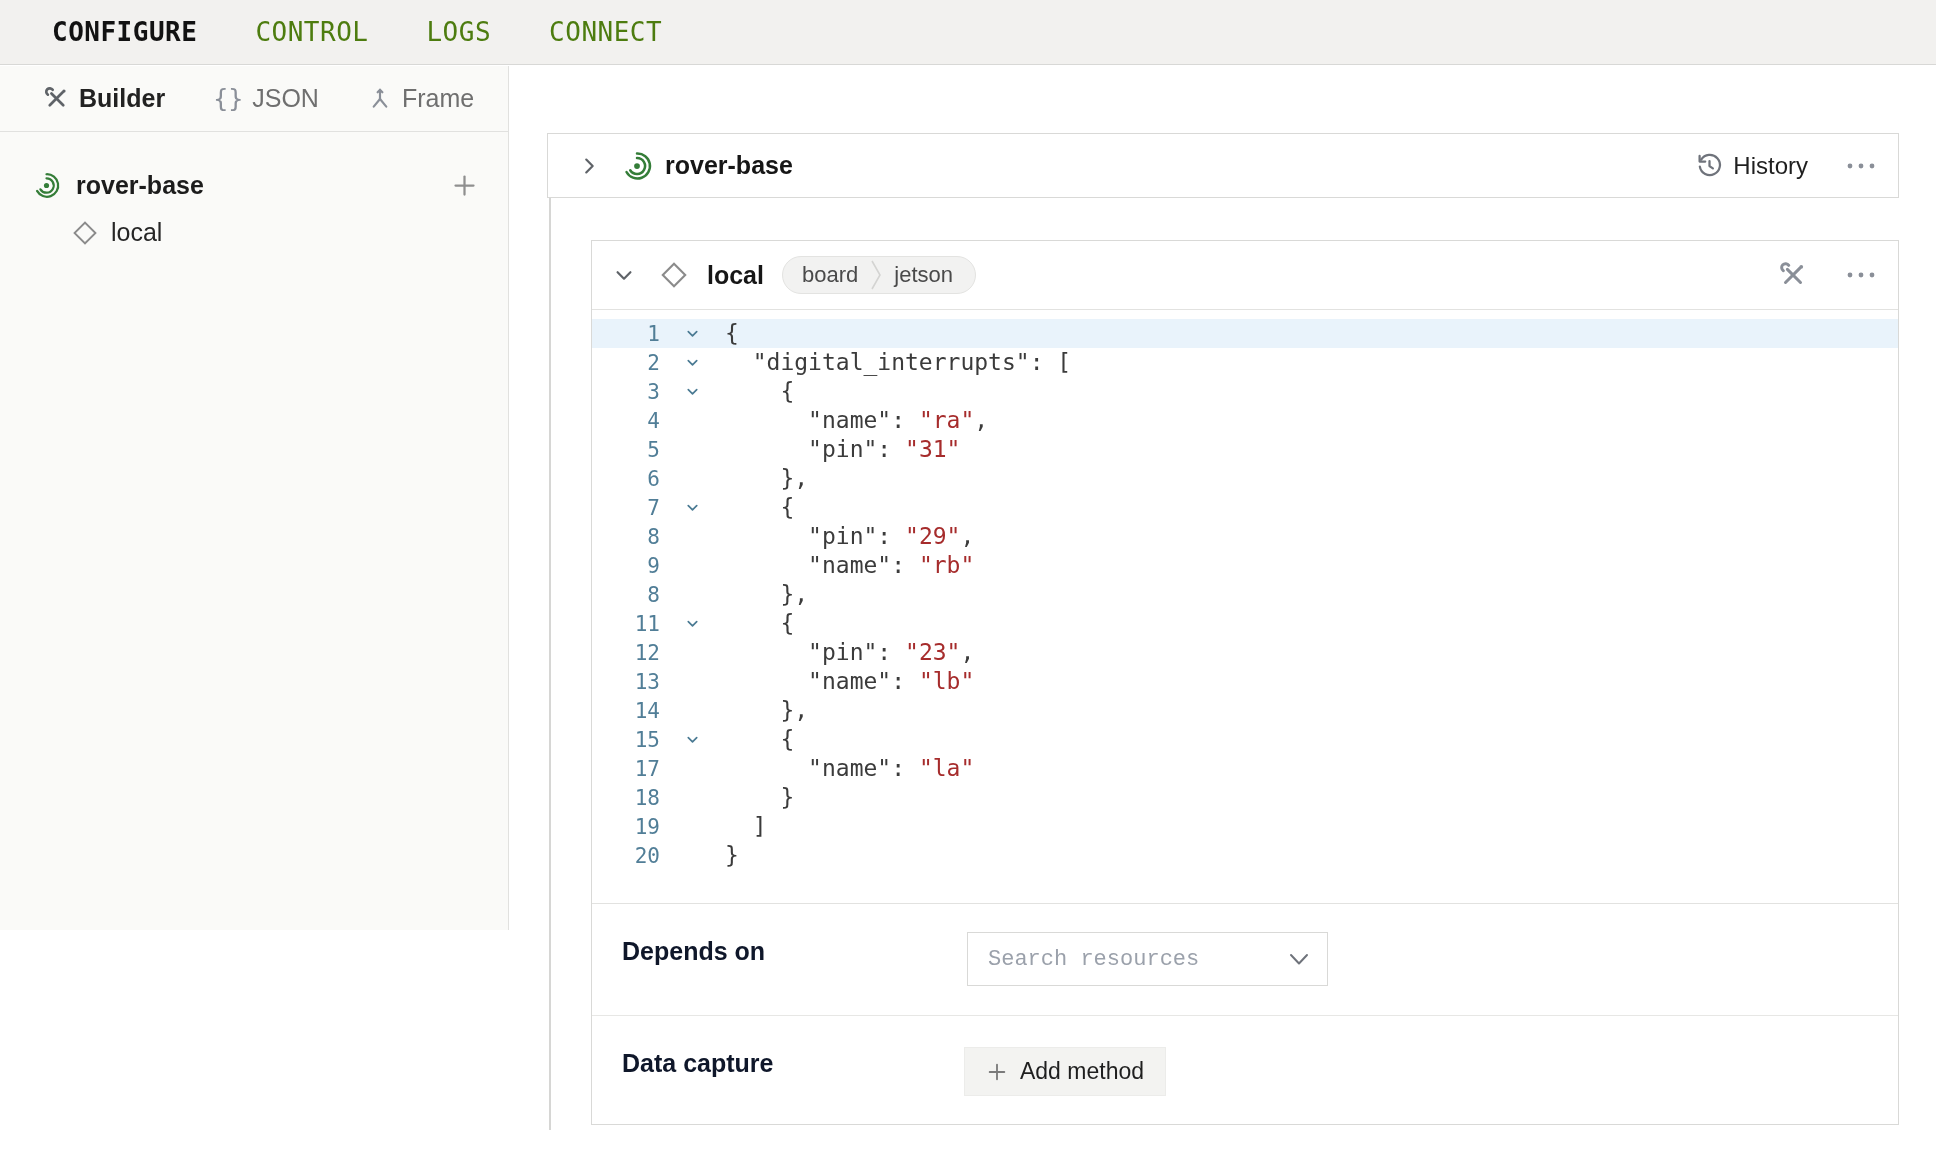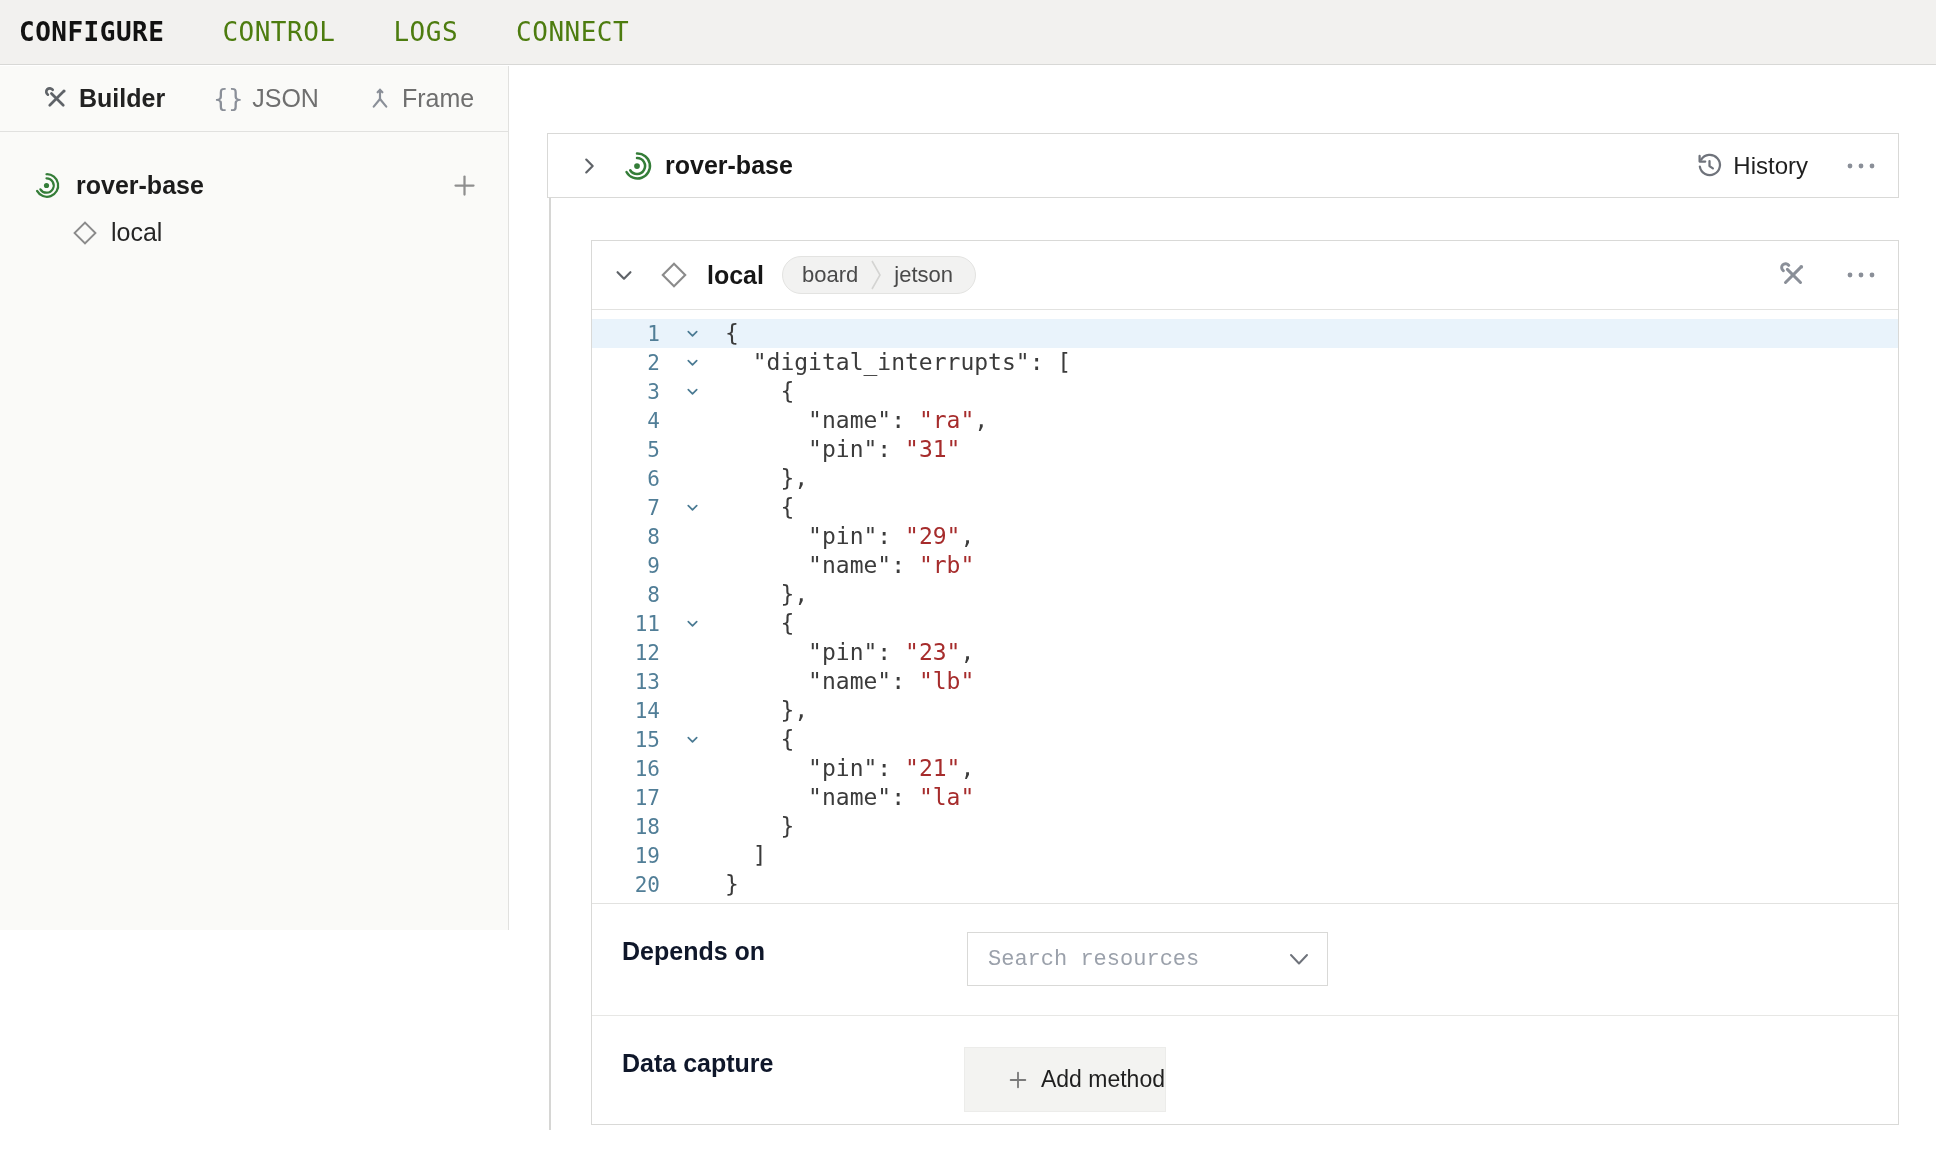--- a/index.html
+++ b/index.html
@@ -2,21 +2,21 @@
 <html><head>
 <meta charset="utf-8">
 <style>
   * { margin:0; padding:0; box-sizing:border-box; }
   html,body { width:1936px; height:1172px; overflow:hidden; background:#ffffff;
               font-family:"Liberation Sans", sans-serif; color:#1b1b1b; }
 
   
   .topnav { position:absolute; left:0; top:0; width:1936px; height:65px;
             background:#f2f1ef; border-bottom:1px solid #d8d8d6;
-            display:flex; align-items:center; padding-left:19px; gap:58px; }
+            display:flex; align-items:center; padding-left:52px; gap:58px; }
   .topnav .tab { font-family:"DejaVu Sans Mono", monospace; font-size:26px;
                  color:#4d7c0f; letter-spacing:0.5px; cursor:pointer; }
   .topnav .tab.active { color:#121212; font-weight:bold; }
 
   
   .sidebar { position:absolute; left:0; top:66px; width:509px; height:864px;
              background:#fafaf8; border-right:1px solid #e1e1df; }
   .subtoolbar { height:66px; border-bottom:1px solid #e1e1df;
                 display:flex; align-items:center; padding-left:43px; gap:48px; }
   .vtab { display:flex; align-items:center; gap:9px; cursor:pointer; }
@@ -78,23 +78,23 @@
   .sec { position:absolute; left:0; width:1306px; }
   .sec-depends { top:663px; height:112px; border-bottom:1px solid #e7e7e5; }
   .sec-capture { top:775px; height:110px; }
   .sec-label { position:absolute; left:30px; top:33px; font-size:25px; font-weight:bold; color:#0f172a; }
   .search-select { position:absolute; left:375px; top:28px; width:361px; height:54px;
                    border:1px solid #d9d9d7; background:#fff; display:flex; align-items:center;
                    padding:0 18px 0 20px; cursor:pointer; }
   .search-select input { border:none; outline:none; flex:1; font-size:22px;
                          font-family:Liberation Mono, monospace; color:#be185d; background:transparent; }
   .search-select input::placeholder { color:#9ba1ab; }
-  .add-btn { position:absolute; left:372px; top:31px; width:202px; height:65px;
+  .add-btn { position:absolute; left:372px; top:31px; width:202px; height:49px;
              background:#f3f3f1; border:1px solid #ececea; display:flex; align-items:center;
-             justify-content:flex-end; gap:12px; cursor:pointer; }
+             justify-content:center; gap:12px; cursor:pointer; }
   .add-btn .b-lbl { font-size:23px; color:#1f1f1f; }
 
   svg { display:block; }
 </style>
 </head>
 <body>
 
 <header class="topnav">
   <div class="tab active">CONFIGURE</div>
   <div class="tab">CONTROL</div>
@@ -331,25 +331,20 @@
         <div class="code-row">
           <span class="ln">15</span>
           <span class="fold">
             <svg width="15" height="15" viewBox="0 0 16 16" fill="none" stroke="#4a7a93" stroke-width="1.8" stroke-linecap="round" stroke-linejoin="round">
               <path d="M3.5 6 L8 10.5 L12.5 6"></path>
             </svg>
           </span>
           <span class="code"><span>    </span><span>{</span></span>
         </div>
         <div class="code-row">
-          <span class="ln">16</span>
-          <span class="fold"></span>
-          <span class="code"><span>      </span><span>"pin": </span><span class="tok-s">"21"</span><span>,</span></span>
-        </div>
-        <div class="code-row">
           <span class="ln">17</span>
           <span class="fold"></span>
           <span class="code"><span>      </span><span>"name": </span><span class="tok-s">"la"</span></span>
         </div>
         <div class="code-row">
           <span class="ln">18</span>
           <span class="fold"></span>
           <span class="code"><span>    </span><span>}</span></span>
         </div>
         <div class="code-row">

